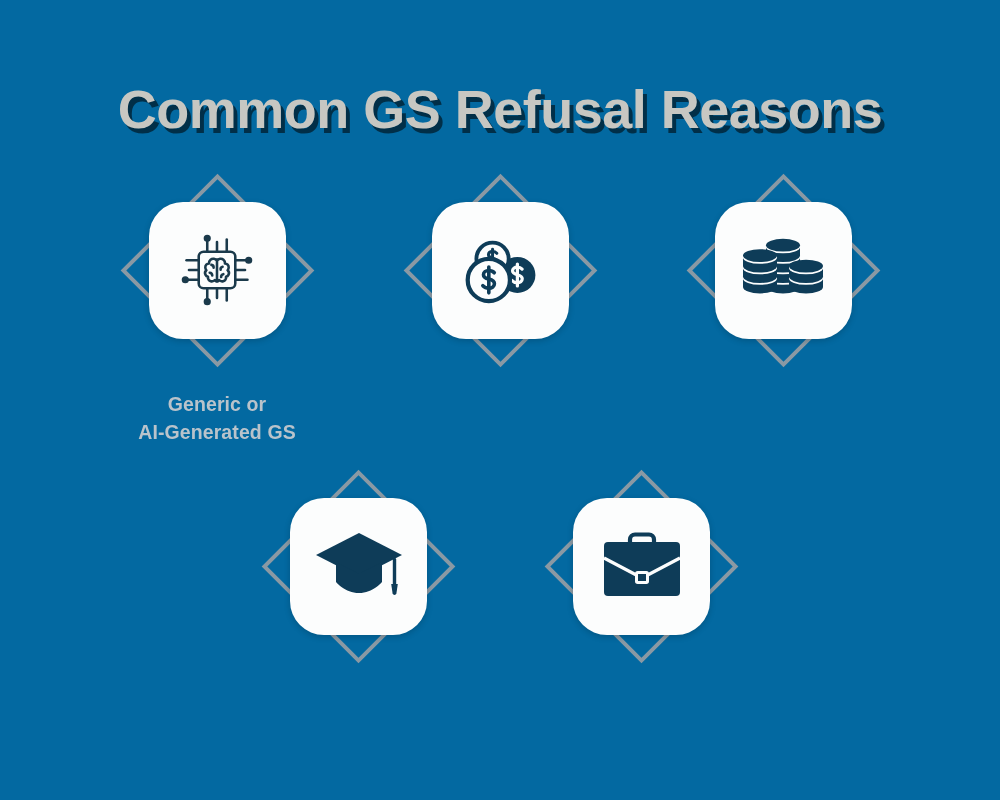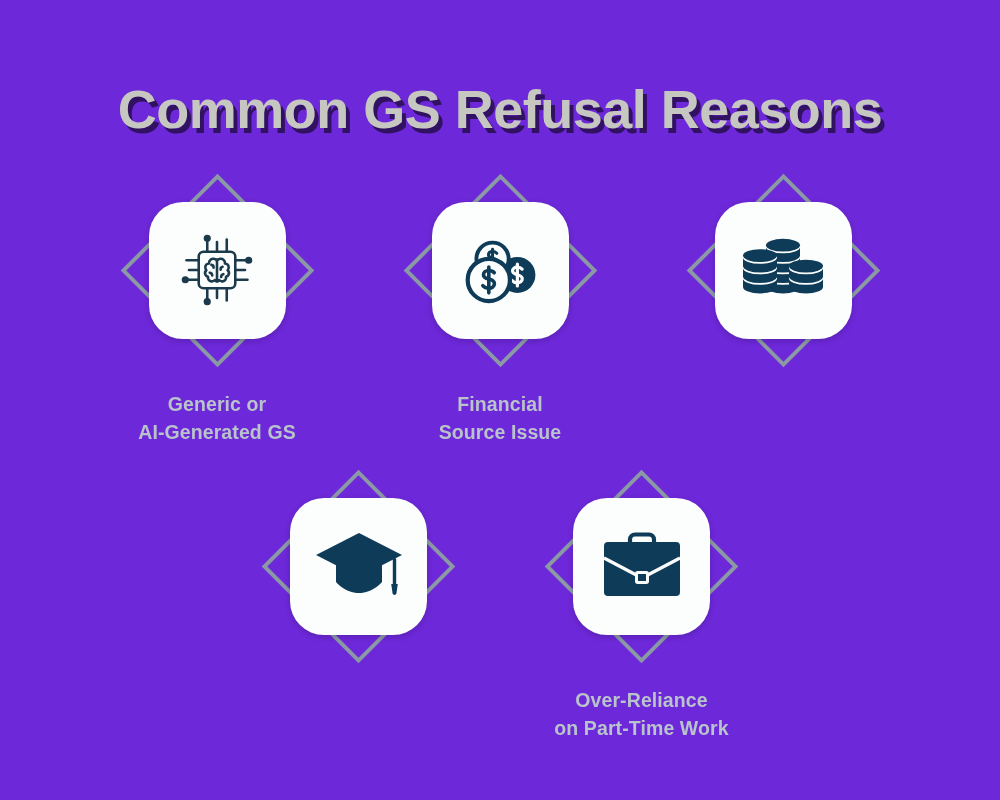--- a/index.html
+++ b/index.html
@@ -14,21 +14,21 @@
   body {
     background: #0b3350;
     font-family: "Liberation Sans", sans-serif;
     position: relative;
   }
 
   .infographic {
     position: relative;
     width: 1000px;
     height: 800px;
-    background: #6d28d9;
+    background: #0369a1;
   }
 
   
   .title {
     position: absolute;
     top: 78px;
     left: 0;
     width: 1000px;
     text-align: center;
     font-size: 54px;
@@ -188,22 +188,20 @@
                        c2.3 0.5 3.5 1.3 3.5 2.9c0 1.7-1.5 2.7-3.5 2.7c-1.5 0-2.8-0.5-3.7-1.6" stroke="#0e3c58" stroke-width="2.4" stroke-linecap="round" stroke-linejoin="round" fill="none"></path>
 
               <circle cx="24" cy="39" r="17" fill="#fcfdfd" stroke="#0e3c58" stroke-width="3.4"></circle>
               <path d="M24 28.6v20.8" stroke="#0e3c58" stroke-width="2.9" stroke-linecap="round"></path>
               <path d="M28.4 33.2c-1.1-1.3-2.7-1.8-4.4-1.8c-2.5 0-4.3 1.3-4.3 3.4c0 2 1.5 2.9 4.3 3.5
                        c2.9 0.7 4.5 1.7 4.5 3.8c0 2.2-1.9 3.5-4.5 3.5c-1.9 0-3.6-0.7-4.8-2" stroke="#0e3c58" stroke-width="2.9" stroke-linecap="round" stroke-linejoin="round" fill="none"></path>
             </svg>
           </span>
         </div>
       </div>
-      <div class="label">Financial
-Source Issue</div>
     </div>
 
     <div class="item">
       <div class="badge">
         <div class="diamond"></div>
         <div class="card">
           <span>
             <svg width="86" height="72" viewBox="0 0 86 72" fill="#0e3c58">
               <g>
 
@@ -296,18 +294,16 @@
 
               <rect x="5" y="14" width="76" height="54" rx="4" fill="#0e3c58"></rect>
 
               <path d="M5 30 L43 50 L81 30" stroke="#fcfdfd" stroke-width="3.2" fill="none" stroke-linejoin="round"></path>
 
               <rect x="37.5" y="44.5" width="11" height="10" rx="1.2" fill="#0e3c58" stroke="#fcfdfd" stroke-width="3"></rect>
             </svg>
           </span>
         </div>
       </div>
-      <div class="label">Over-Reliance
-on Part-Time Work</div>
     </div>
   </div>
 
 </div>
 
 </body></html>

